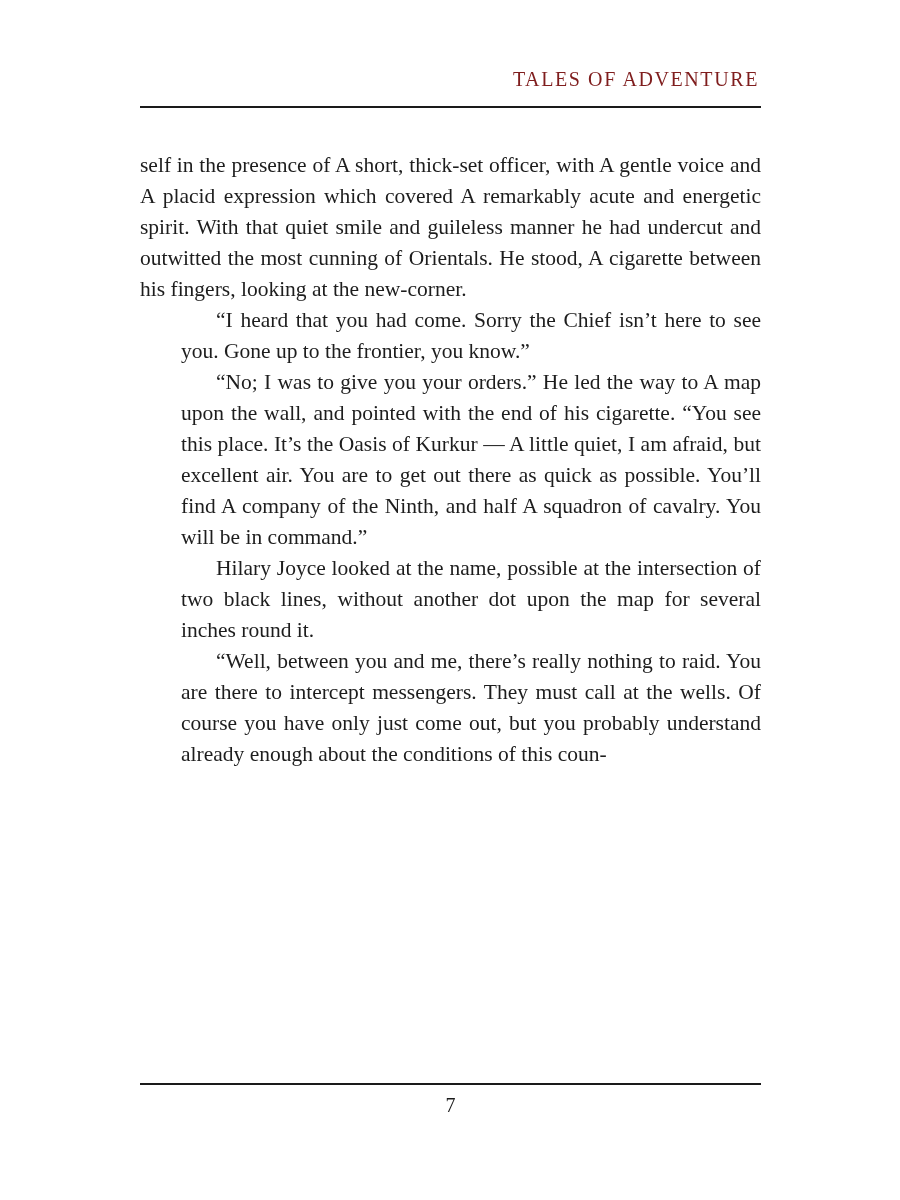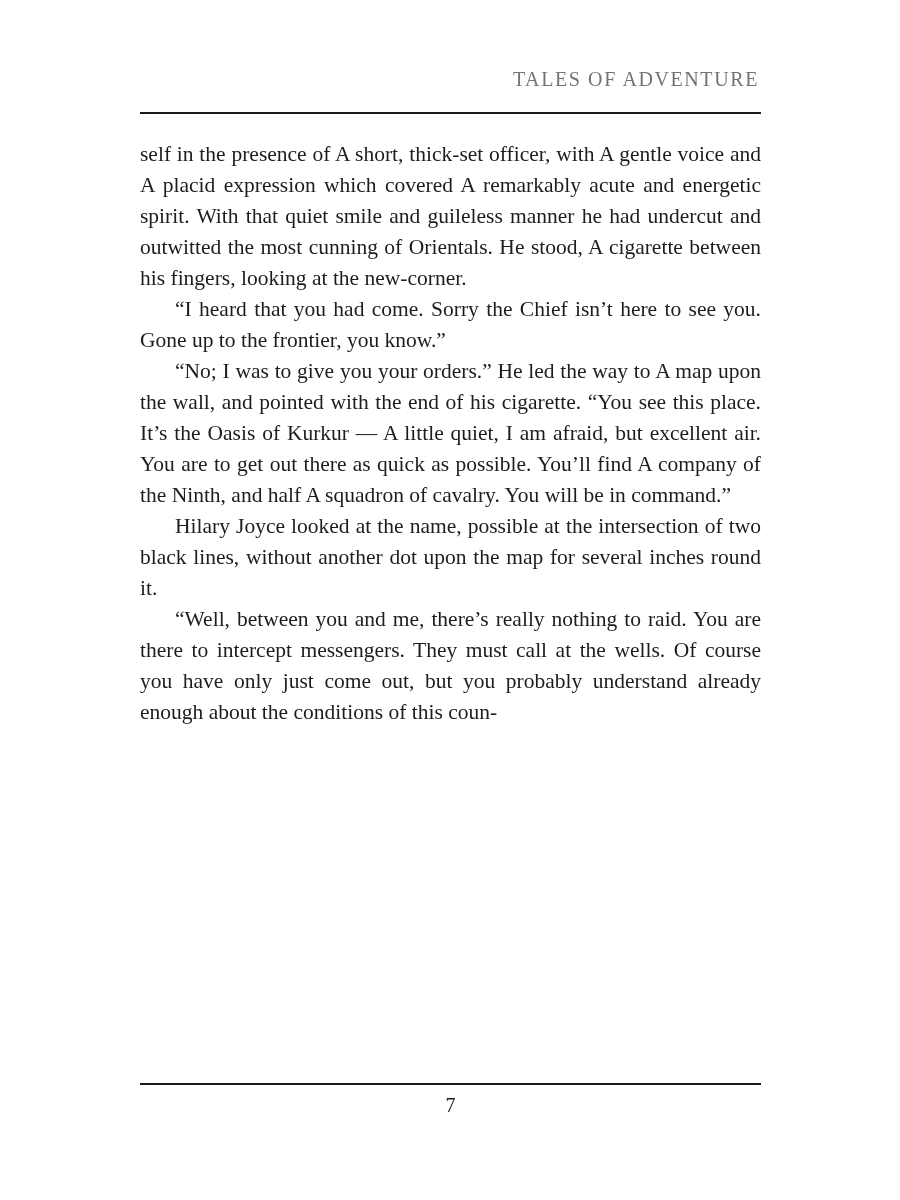--- a/index.html
+++ b/index.html
@@ -26,41 +26,42 @@
     width: 621px;
   }
   
   .page-header {
     top: 68px;
   }
   .header-title {
     text-align: right;
     font-size: 20px;
     letter-spacing: 1.6px;
-    color: #737373;
-    padding-bottom: 21px;
+    color: #7f1d1d;
+    padding-bottom: 15px;
     padding-right: 2px;
   }
   .header-rule {
     border-top: 2px solid #1a1a1a;
     height: 0;
   }
   
   .page-body {
-    top: 139px;
+    top: 150px;
     font-size: 21.5px;
     line-height: 31px;
     text-align: justify;
     color: #1d1d1d;
   }
   .para { 
     text-indent: 0;
   }
   .para.indent {
     text-indent: 35px;
+    margin-left: 41px;
   }
   
   .page-footer {
     top: 1083px;
   }
   .footer-rule {
     border-top: 2px solid #1a1a1a;
     height: 0;
     margin-bottom: 9px;
   }

